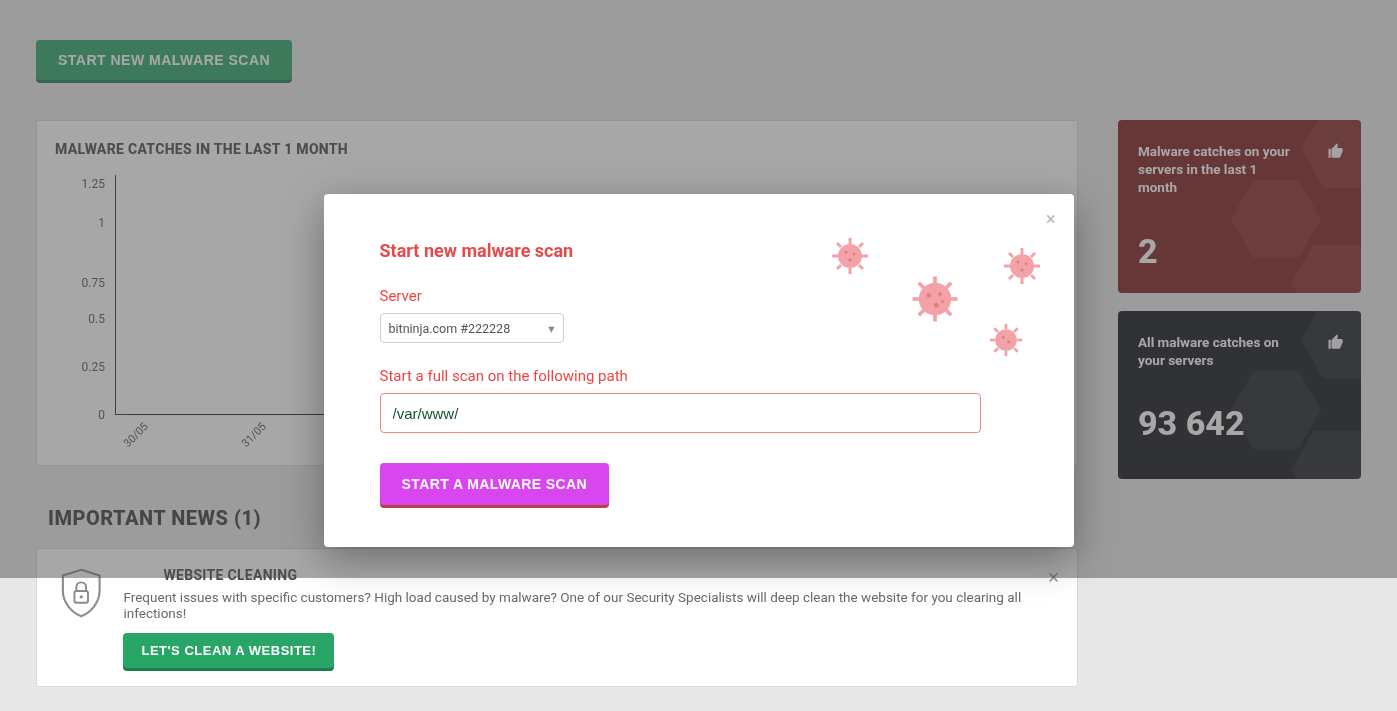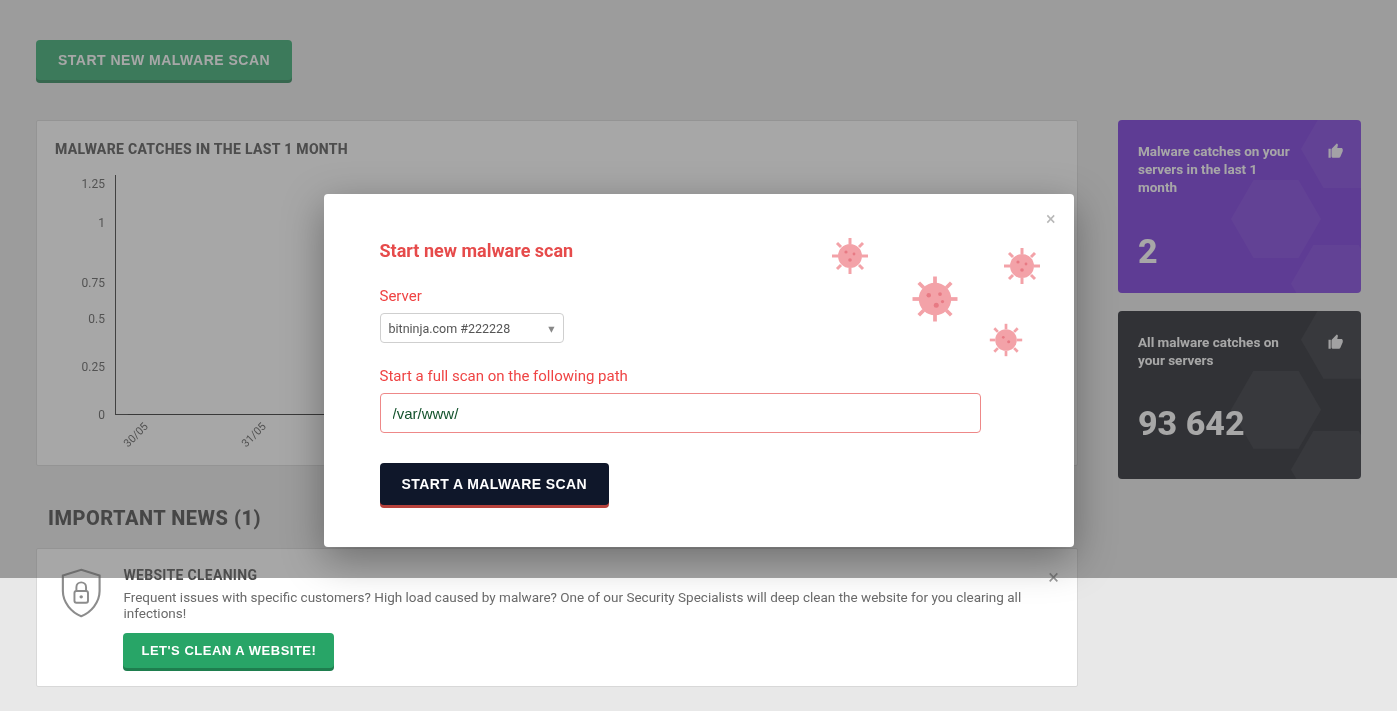--- a/index.html
+++ b/index.html
@@ -11,41 +11,41 @@
   .main-col { flex: 1; }
   .side-col { width: 243px; display: flex; flex-direction: column; gap: 18px; }
   .card { background: #fff; border: 1px solid #d8d8d8; border-radius: 2px; }
   .chart-card { padding: 20px 18px 10px 18px; }
   .chart-title { font-weight: 800; font-size: 14px; color: #4a4a4a; letter-spacing: 0.3px; margin-bottom: 18px; }
   .chart-wrap { position: relative; height: 280px; padding-left: 60px; padding-bottom: 40px; }
   .chart-area { position: absolute; left: 60px; top: 0; right: 0; bottom: 40px; border-left: 1px solid #333; border-bottom: 1px solid #333; }
   .ylabel { position: absolute; left: 0; width: 50px; text-align: right; font-size: 12px; color: #555; transform: translateY(-50%); }
   .xlabel { position: absolute; font-size: 11px; color: #555; transform: translateX(-50%) rotate(-45deg); transform-origin: right top; white-space: nowrap; bottom: 22px; }
   .side-tile { border-radius: 4px; padding: 22px 20px; color: #fff; position: relative; overflow: hidden; min-height: 168px; }
-  .tile-green { background: #6d28d9; }
+  .tile-green { background: #7f1d1d; }
   .tile-dark  { background: #13151d; }
   .tile-title { font-size: 13.5px; font-weight: 700; line-height: 1.35; max-width: 160px; }
   .tile-value { font-size: 34px; font-weight: 800; margin-top: 34px; }
   .tile-icon { position: absolute; right: 16px; top: 22px; opacity: .95; }
   .hex { position: absolute; width: 90px; height: 78px; background: rgba(255,255,255,.06); clip-path: polygon(25% 0,75% 0,100% 50%,75% 100%,25% 100%,0 50%); }
   .news-heading { font-weight: 800; font-size: 20px; color: #3d3d3d; letter-spacing: .5px; margin: 40px 0 18px 12px; }
   .news-card { display: flex; align-items: flex-start; gap: 20px; padding: 18px 22px; position: relative; }
   .news-card .close { position: absolute; right: 18px; top: 16px; color: #9a9a9a; cursor: pointer; font-size: 20px; }
   .shield { width: 46px; height: 52px; }
-  .news-title { font-weight: 700; font-size: 14px; color: #4a4a4a; letter-spacing: .3px; margin-bottom: 6px; }
+  .news-title { font-weight: 700; font-size: 14px; color: #4a4a4a; letter-spacing: .3px; margin-bottom: 6px; margin-left: 40px; }
   .news-text  { font-size: 13.5px; color: #6a6a6a; margin-bottom: 12px; }
   
   .overlay { position: absolute; inset: 0; background: rgba(80,80,80,.5); display: flex; align-items: flex-start; justify-content: center; padding-top: 194px; }
   .modal { width: 750px; background: #fff; border-radius: 4px; box-shadow: 0 12px 40px rgba(0,0,0,.35); position: relative; padding: 46px 56px 42px 56px; }
   .modal .x { position: absolute; right: 18px; top: 14px; color: #b8b8b8; font-size: 18px; cursor: pointer; }
   .modal h2 { color: #e64b4b; font-size: 18px; font-weight: 700; margin-bottom: 26px; }
   .modal label { display: block; font-size: 15px; color: #ef4444; margin-bottom: 8px; }
   .modal .select { width: 184px; height: 30px; border: 1px solid #cfcfcf; border-radius: 4px; padding: 0 8px; font-size: 12.5px; color: #555; background: #fff; display:flex; align-items:center; justify-content:space-between; cursor:pointer; margin-bottom: 24px;}
   .modal input[type=text] { width: 601px; height: 40px; border: 1px solid #e88; border-radius: 4px; padding: 0 12px; font-size: 15px; color: #14532d; outline: none; margin-bottom: 30px; }
-  .btn-danger { background: #0f172a; color:#fff; border:none; padding: 13px 22px; font-weight:700; font-size:14px; letter-spacing:.4px; border-radius:4px; box-shadow: 0 3px 0 #b8423c; cursor:pointer;}
+  .btn-danger { background: #d946ef; color:#fff; border:none; padding: 13px 22px; font-weight:700; font-size:14px; letter-spacing:.4px; border-radius:4px; box-shadow: 0 3px 0 #b8423c; cursor:pointer;}
   .virus { position:absolute; }
   .virus circle.body { fill:#f3a2a8; }
   .virus .dot { fill:#e87a84; }
   .virus .spike { stroke:#f3a2a8; stroke-width:3; }
   .thumb { fill: currentColor; }
 </style>
 </head>
 <body>
 
 <div class="page">

